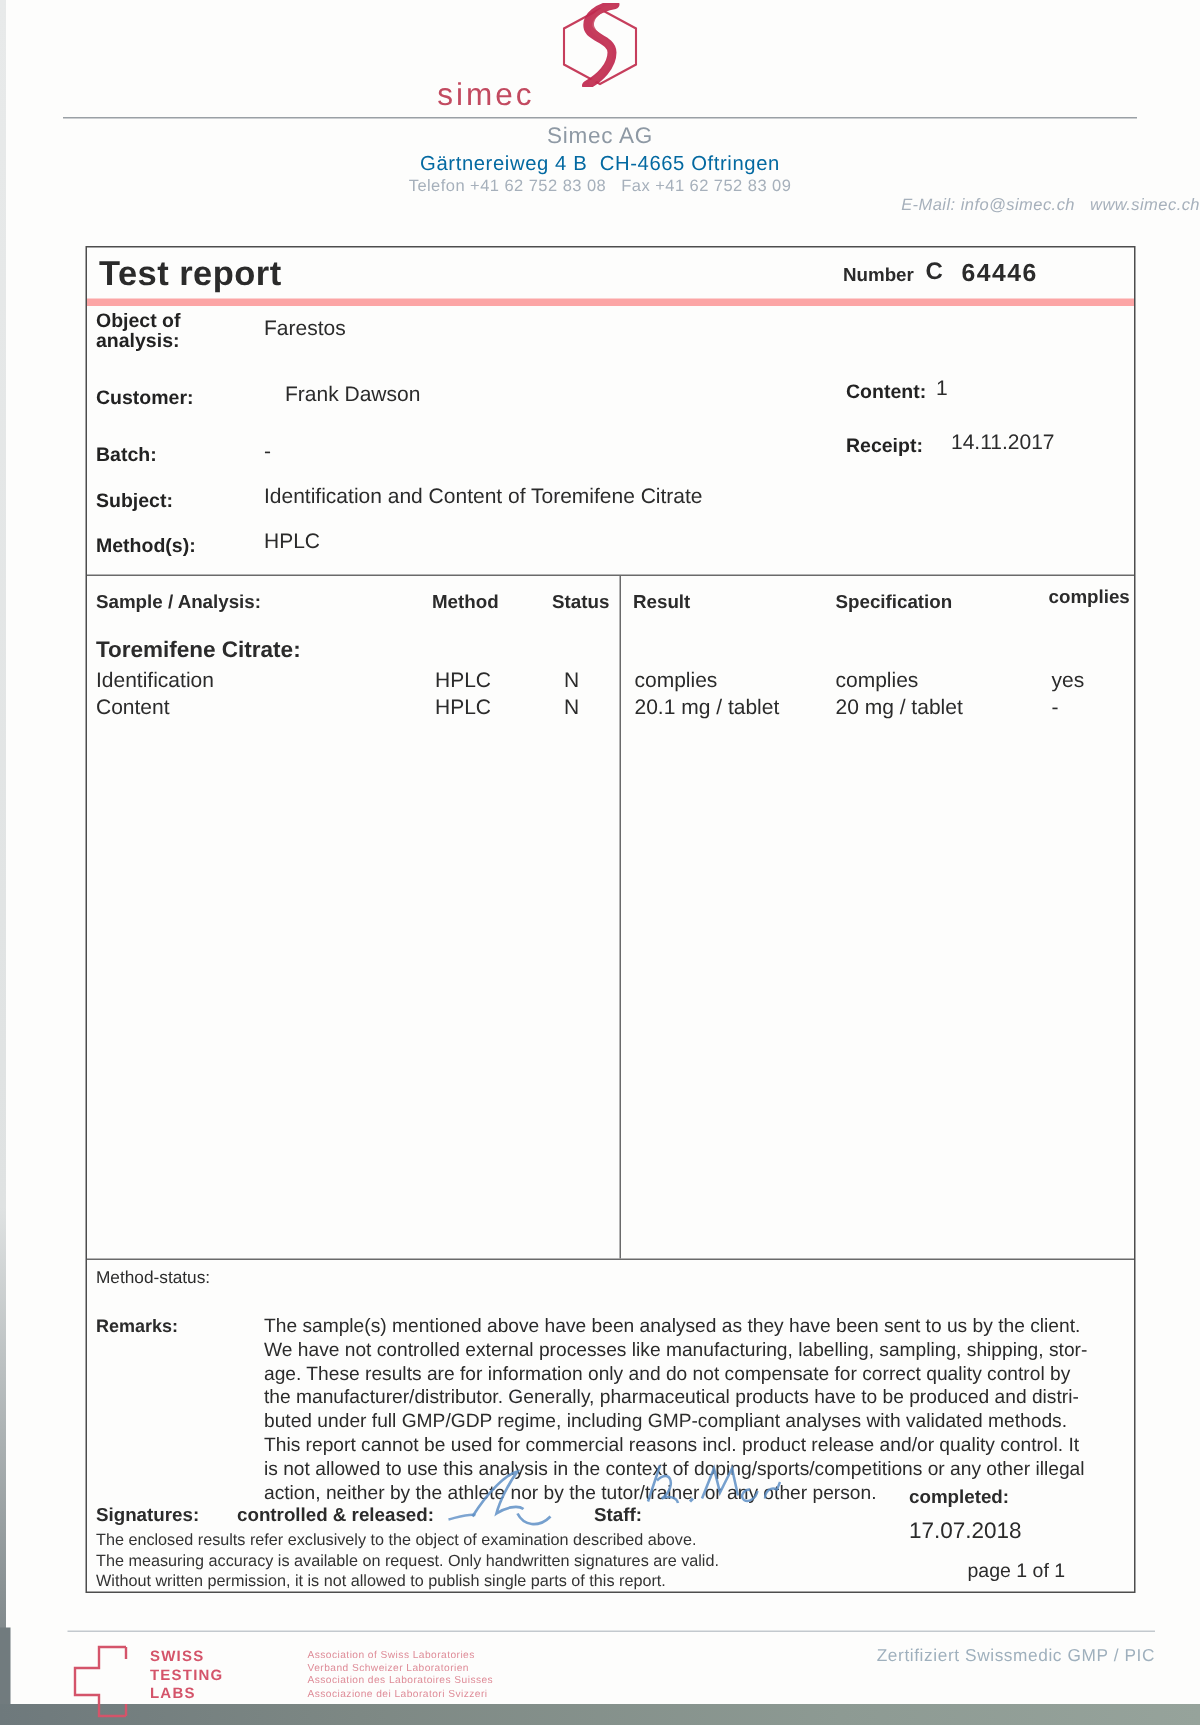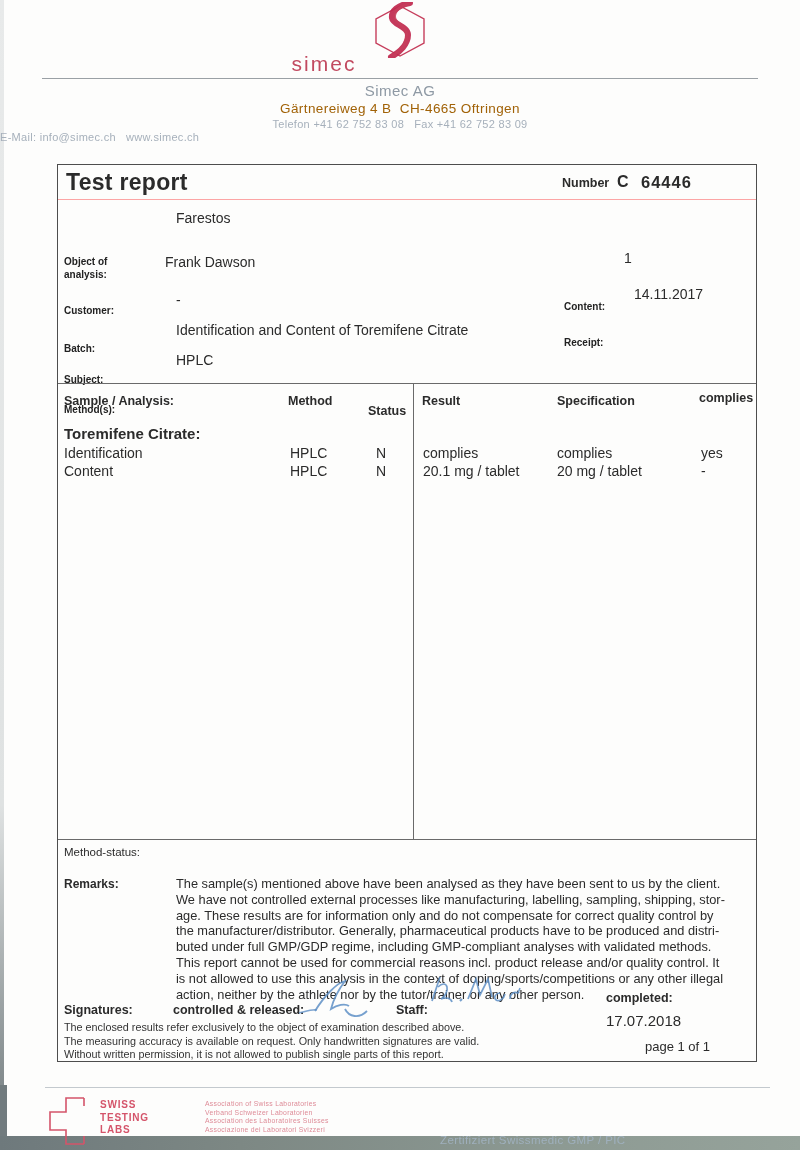--- a/index.html
+++ b/index.html
@@ -23,31 +23,31 @@
   .scan-corner{left:0;top:1085px;width:7px;height:60px;background:#717b7e;}
 
   
   .logo-svg{left:358px;top:2px;}
   .logo-word{left:0;top:52px;width:648px;text-align:center;
     font-size:21px;letter-spacing:2px;font-weight:400;}
   .header-rule{left:42px;top:78px;width:716px;height:1px;background:#9aa0a5;}
   .company-name{left:0;top:82px;width:800px;text-align:center;font-size:15px;letter-spacing:.5px;}
   .company-address{left:0;top:101px;width:800px;text-align:center;font-size:13.5px;letter-spacing:.4px;}
   .company-phone{left:0;top:118px;width:800px;text-align:center;font-size:11px;letter-spacing:.3px;}
-  .company-mail{left:0;top:131px;width:800px;text-align:left;font-size:11px;letter-spacing:.3px;}
+  .company-mail{left:0;top:131px;width:800px;text-align:right;font-size:11px;letter-spacing:.3px;font-style:italic;}
 
   
   .frame{left:57px;top:164px;width:700px;height:898px;border:1.5px solid #4d4d4d;box-sizing:border-box;}
-  .title-row{left:0;top:0;width:100%;height:34px;border-bottom:1px solid #fca5a5;}
+  .title-row{left:0;top:0;width:100%;height:34px;border-bottom:5px solid #fca5a5;}
   .title-text{left:8px;top:4px;font-size:23px;font-weight:bold;letter-spacing:.3px;}
   .number-label{left:504px;top:11px;font-size:12.5px;font-weight:bold;}
   .number-prefix{left:559px;top:8px;font-size:16px;font-weight:bold;}
   .number-value{left:583px;top:8px;font-size:16.5px;font-weight:bold;letter-spacing:1px;}
 
-  .flabel{font-size:10px;font-weight:bold;color:#222;margin-top:48px;}
+  .flabel{font-size:13px;font-weight:bold;color:#222;}
   .fvalue{font-size:14px;}
   .fields-bottom{left:0;top:218px;width:100%;height:1px;background:#6a6a6a;}
 
   
   .tbl-divider{left:355px;top:219px;width:1px;height:455px;background:#6a6a6a;}
   .tbl-bottom{left:0;top:674px;width:100%;height:1px;background:#6a6a6a;}
   .th{font-size:12.5px;font-weight:bold;}
   .td{font-size:14px;}
   .group-title{font-size:15px;font-weight:bold;}
 
@@ -59,81 +59,81 @@
   .sig-label{font-size:12.5px;font-weight:bold;}
   .completed-label{font-size:12.5px;font-weight:bold;}
   .completed-date{font-size:15px;}
   .page-num{font-size:13px;margin-left:25px;}
   .fine-print{font-size:10.8px;line-height:13.5px;color:#333;}
 
   
   .footer-rule{left:45px;top:1087px;width:725px;height:1px;background:#c3c9ce;}
   .labs-name{left:100px;top:1099px;font-size:10px;font-weight:bold;letter-spacing:.8px;line-height:12.5px;}
   .labs-assoc{left:205px;top:1100px;font-size:6.8px;line-height:8.6px;letter-spacing:.3px;}
-  .certified{left:440px;top:1098px;width:330px;text-align:left;font-size:11.5px;letter-spacing:.4px;margin-top:36px;}
+  .certified{left:440px;top:1098px;width:330px;text-align:right;font-size:11.5px;letter-spacing:.4px;}
 </style>
 </head>
 <body>
 
 <div class="abs scan-left-edge"></div>
 <div class="abs scan-corner"></div>
 <div class="abs scan-bottom-bar"></div>
 
 <div class="abs logo-svg">
   <svg width="84" height="56" viewBox="0 0 84 56">
     <polygon points="42,4 66,17 66,41 42,54 18,41 18,17" fill="none" stroke="#c63e5c" stroke-width="1.4"></polygon>
     <path d="M52,1 C40,3 33,9 34,16 C35,23 50,24 50,33 C50,42 42,50 33,55" fill="none" stroke="#c0284e" stroke-width="6" stroke-linecap="round" opacity="0.92"></path>
     <path d="M51,2 C42,4 36,9 36.5,15 C37,22 49,24 49,33 C49,40 44,48 36,53" fill="none" stroke="#c63e5c" stroke-width="3" stroke-linecap="round" opacity="0.85"></path>
   </svg>
 </div>
 <div class="abs logo-word" style="color:#c24a60;">simec</div>
 
 <div class="abs header-rule"></div>
 
 <div class="abs company-name" style="color:#8e99a4;">Simec AG</div>
-<div class="abs company-address prewrap" style="color:#a16207;">Gärtnereiweg 4 B  CH-4665 Oftringen</div>
+<div class="abs company-address prewrap" style="color:#0369a1;">Gärtnereiweg 4 B  CH-4665 Oftringen</div>
 <div class="abs company-phone prewrap" style="color:#a6b0bb;">Telefon +41 62 752 83 08   Fax +41 62 752 83 09</div>
 <div class="abs company-mail prewrap" style="color:#a6b0bb;">E-Mail: info@simec.ch   www.simec.ch</div>
 
 <div class="abs frame">
 
   <div class="abs title-row">
     <div class="abs title-text">Test report</div>
     <div class="abs number-label">Number</div>
     <div class="abs number-prefix">C</div>
     <div class="abs number-value">64446</div>
   </div>
 
   <div class="abs flabel preline" style="left:6px;top:42px;line-height:13px;">Object of
 analysis:</div>
   <div class="abs fvalue" style="left:118px;top:45px;">Farestos</div>
 
   <div class="abs flabel" style="left:6px;top:92px;">Customer:</div>
-  <div class="abs fvalue" style="left:107px;top:89px;">Frank Dawson</div>
+  <div class="abs fvalue" style="left:132px;top:89px;">Frank Dawson</div>
   <div class="abs flabel" style="left:506px;top:88px;">Content:</div>
   <div class="abs fvalue" style="left:566px;top:85px;">1</div>
 
   <div class="abs flabel" style="left:6px;top:130px;">Batch:</div>
   <div class="abs fvalue" style="left:118px;top:127px;">-</div>
   <div class="abs flabel" style="left:506px;top:124px;">Receipt:</div>
   <div class="abs fvalue" style="left:576px;top:121px;">14.11.2017</div>
 
   <div class="abs flabel" style="left:6px;top:161px;">Subject:</div>
   <div class="abs fvalue" style="left:118px;top:157px;">Identification and Content of Toremifene Citrate</div>
 
   <div class="abs flabel" style="left:6px;top:191px;">Method(s):</div>
   <div class="abs fvalue" style="left:118px;top:187px;">HPLC</div>
 
   <div class="abs fields-bottom"></div>
 
   <div class="abs tbl-divider"></div>
 
   <div class="abs th" style="left:6px;top:229px;">Sample / Analysis:</div>
   <div class="abs th" style="left:230px;top:229px;">Method</div>
-  <div class="abs th" style="left:310px;top:229px;margin-top:10px;">Status</div>
+  <div class="abs th" style="left:310px;top:229px;">Status</div>
   <div class="abs th" style="left:364px;top:229px;">Result</div>
   <div class="abs th" style="left:499px;top:229px;">Specification</div>
   <div class="abs th" style="left:641px;top:226px;">complies</div>
 
   <div class="abs group-title" style="left:6px;top:260px;">Toremifene Citrate:</div>
 
   <div class="abs td" style="left:6px;top:280px;">Identification</div>
   <div class="abs td" style="left:232px;top:280px;">HPLC</div>
   <div class="abs td" style="left:318px;top:280px;">N</div>
   <div class="abs td" style="left:365px;top:280px;">complies</div>
@@ -155,21 +155,21 @@
   <div class="abs rm-text preline" style="left:118px;top:711px;width:590px;">The sample(s) mentioned above have been analysed as they have been sent to us by the client.
 We have not controlled external processes like manufacturing, labelling, sampling, shipping, stor-
 age. These results are for information only and do not compensate for correct quality control by
 the manufacturer/distributor. Generally, pharmaceutical products have to be produced and distri-
 buted under full GMP/GDP regime, including GMP-compliant analyses with validated methods.
 This report cannot be used for commercial reasons incl. product release and/or quality control. It
 is not allowed to use this analysis in the context of doping/sports/competitions or any other illegal
 action, neither by the athlete nor by the tutor/trainer or any other person.</div>
 
   <div class="abs sig-label" style="left:6px;top:838px;">Signatures:</div>
-  <div class="abs sig-label" style="left:100px;top:838px;margin-left:15px;">controlled &amp; released:</div>
+  <div class="abs sig-label" style="left:100px;top:838px;">controlled &amp; released:</div>
   <div class="abs" style="left:235px;top:810px;">
     <svg width="110" height="46" viewBox="0 0 110 46">
       <path d="M6,38 c8,-2 14,-4 18,-3" fill="none" stroke="#5e8fc6" stroke-width="1.6" opacity="0.8"></path>
       <path d="M22,36 C32,20 44,8 52,6 C46,14 40,26 38,34 C44,30 52,28 56,31" fill="none" stroke="#5e8fc6" stroke-width="1.8" opacity="0.85"></path>
       <path d="M52,34 c4,8 14,10 22,2" fill="none" stroke="#5e8fc6" stroke-width="1.8" opacity="0.85"></path>
     </svg>
   </div>
   <div class="abs sig-label" style="left:338px;top:838px;">Staff:</div>
   <div class="abs" style="left:368px;top:806px;">
     <svg width="130" height="40" viewBox="0 0 130 40">

